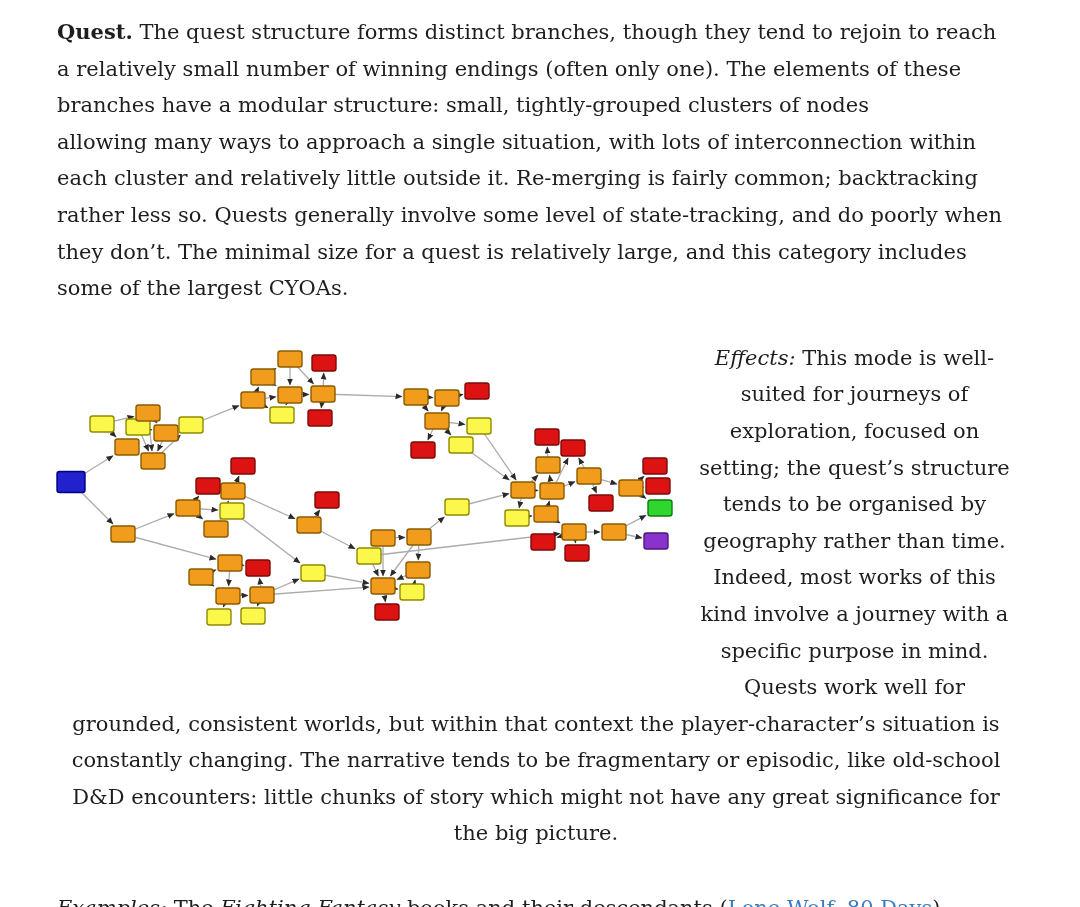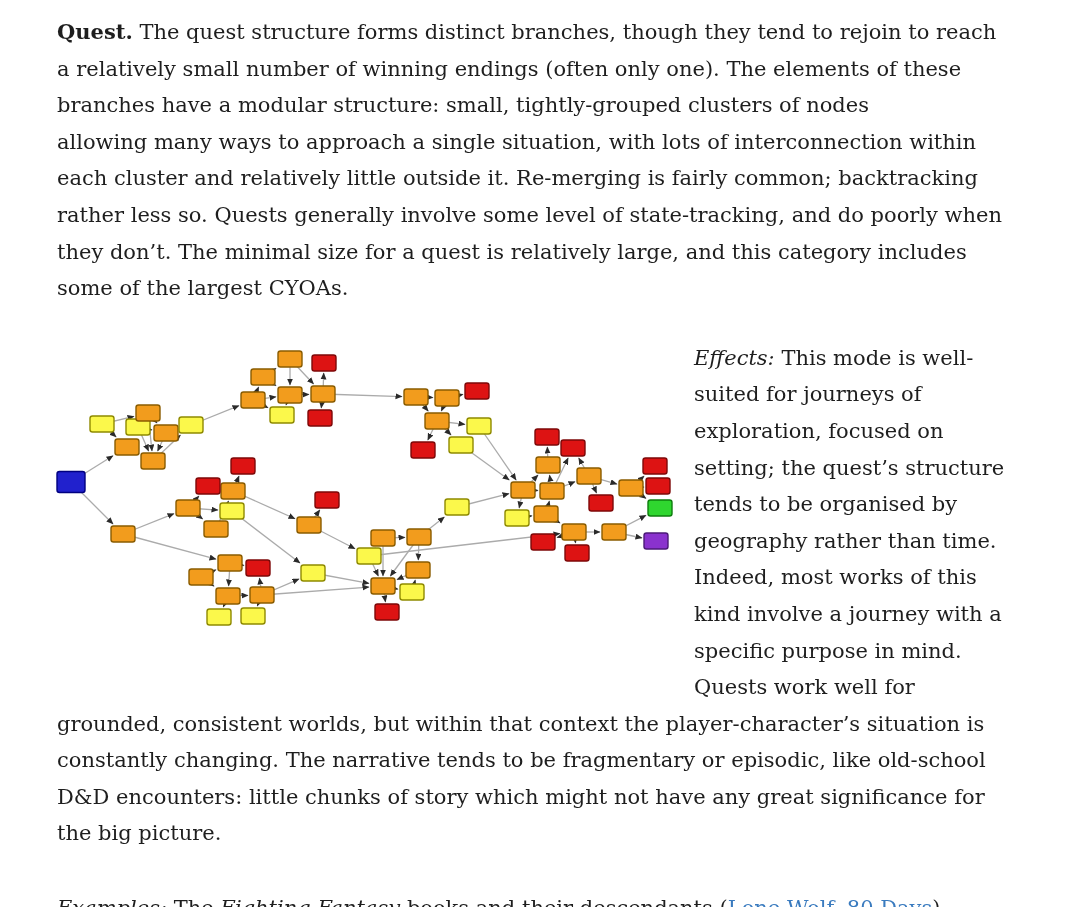--- a/index.html
+++ b/index.html
@@ -5,21 +5,21 @@
   html,body{margin:0;padding:0;}
   body{
     width:1080px;height:907px;overflow:hidden;background:#ffffff;
     box-sizing:border-box;padding:14px 57px 0 57px;
     font-family:"DejaVu Serif","Liberation Serif",serif;
     color:#1e1e1e;font-size:21px;line-height:36.6px;
   }
   p{margin:0 8px 33px 0;}
   .lead{font-weight:bold;}
   .ital{font-style:italic;}
-  .figure-wrap p{margin-bottom:38px;}
+  .figure-wrap p{margin-bottom:38px;text-align:center;}
   .graph-figure{
     float:left;width:643px;height:332px;margin:0 0 6px -6px;
   }
   .graph-figure svg{width:100%;height:100%;display:block;}
   a.doclink{color:#3a7bbf;text-decoration:underline;cursor:pointer;}
   .examples{clear:both;}
 </style>
 </head>
 <body>
 

